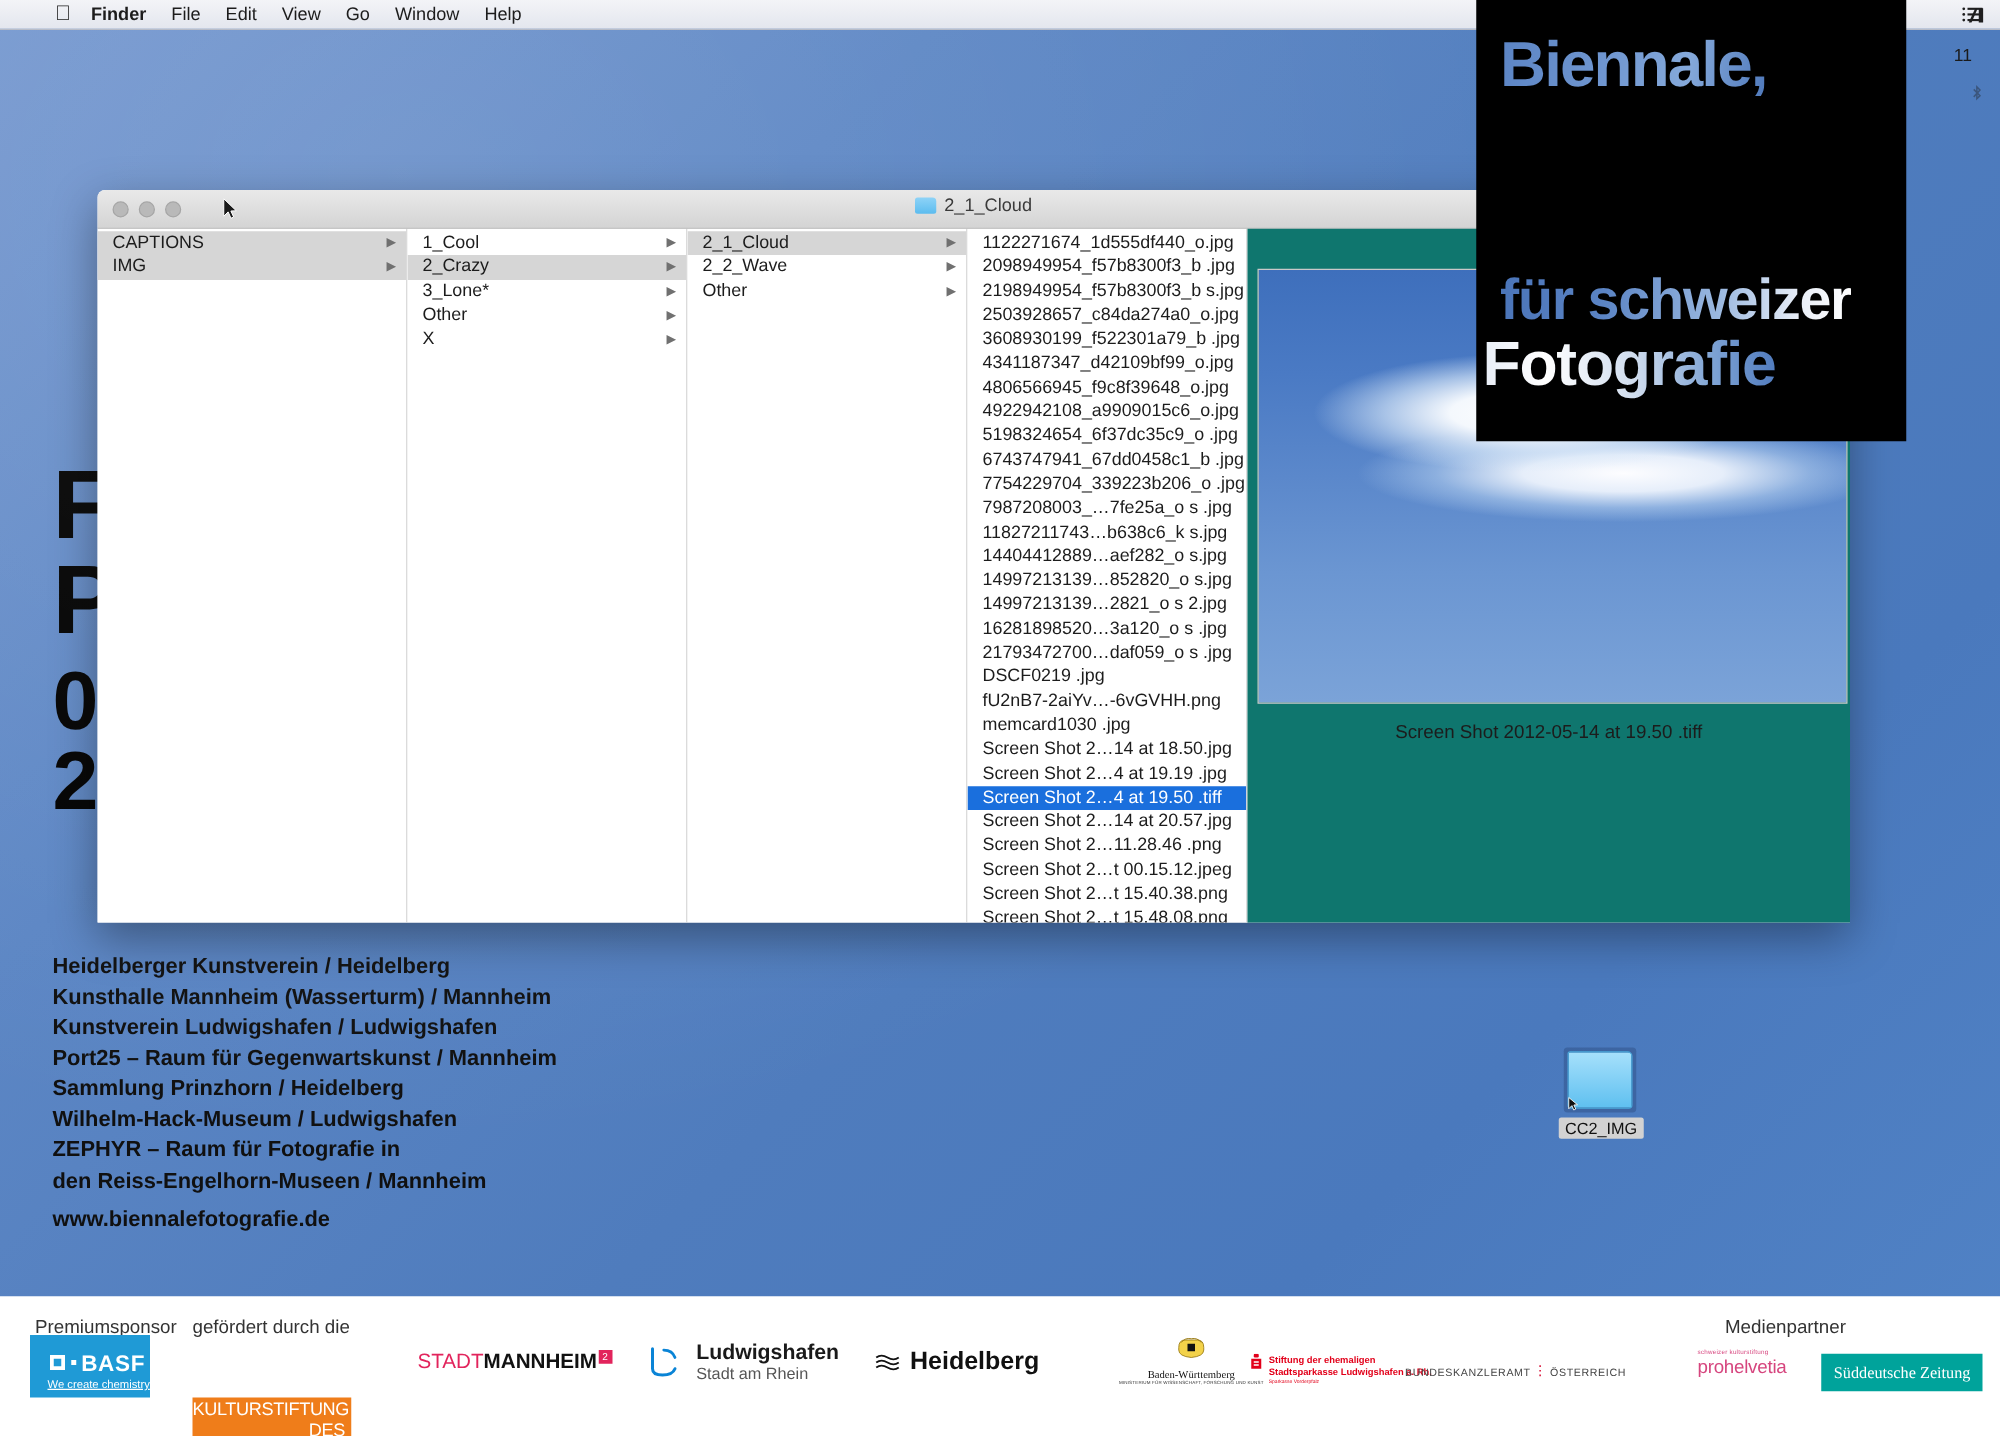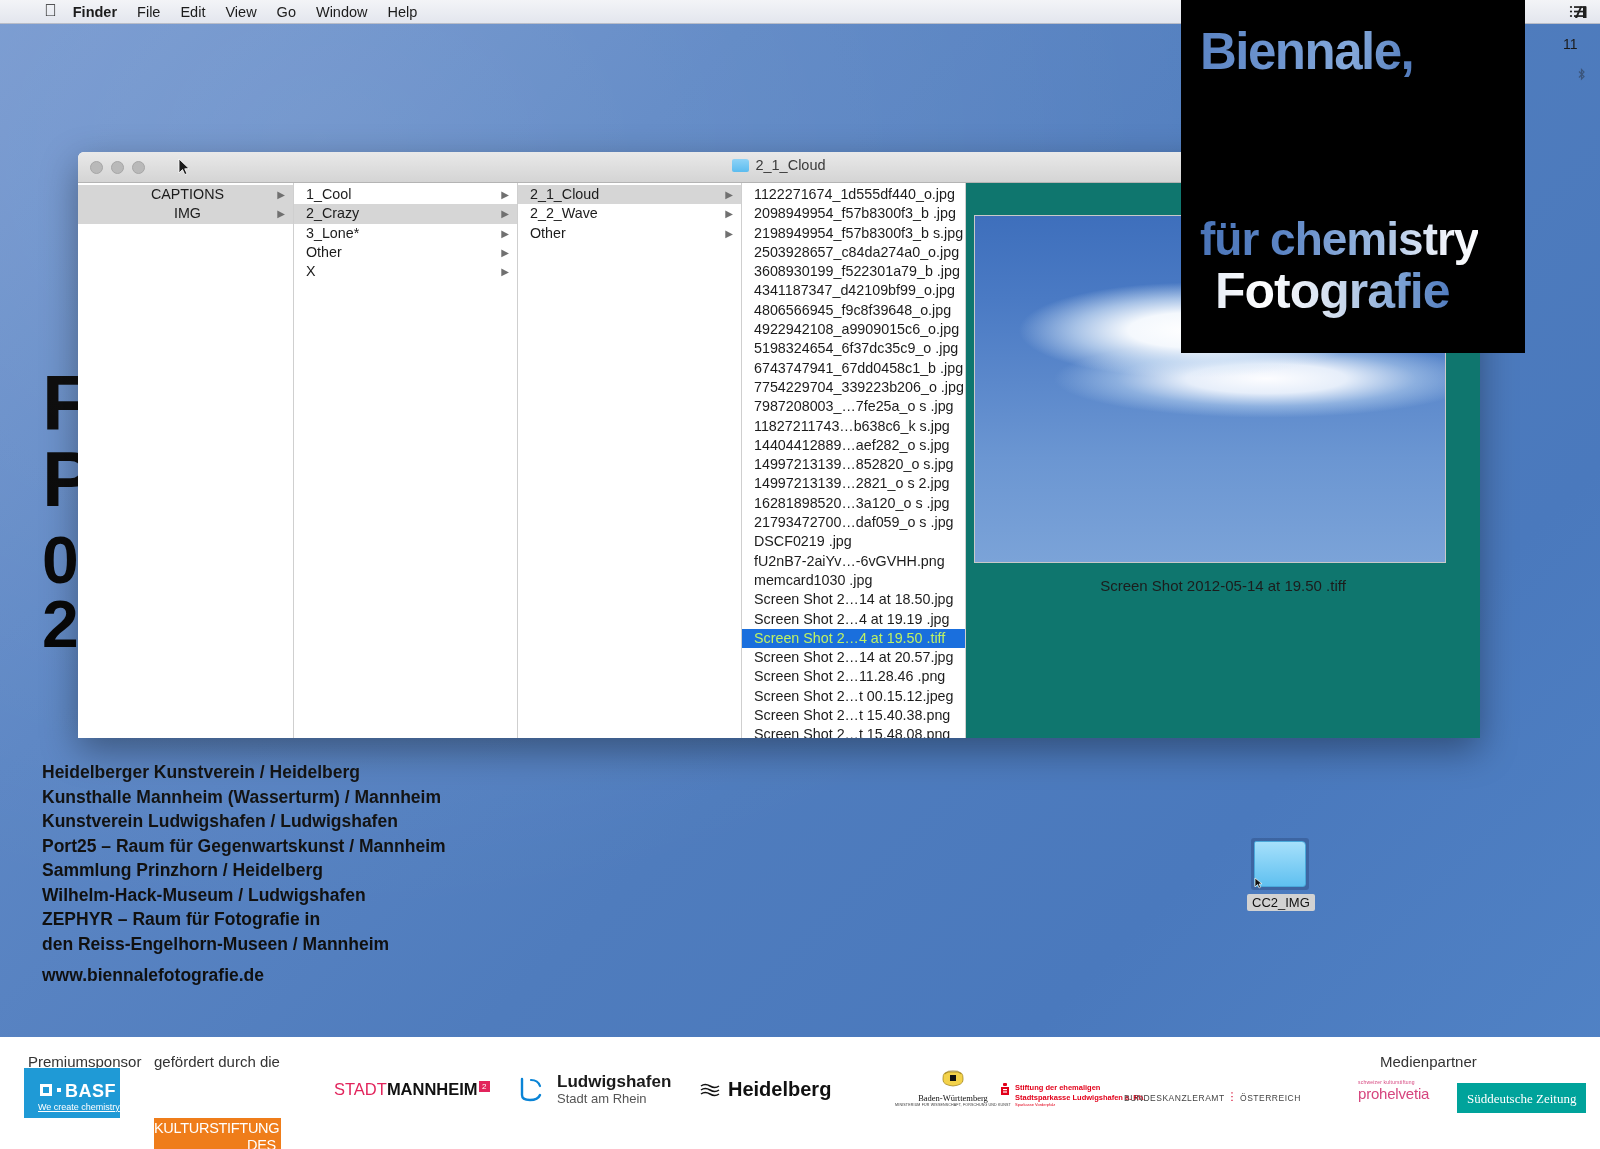--- a/index.html
+++ b/index.html
@@ -80,21 +80,21 @@
     -webkit-background-clip:text;background-clip:text;color:transparent;
     white-space:nowrap;
   }
   #logoblock .fuer{
     position:absolute;left:19px;top:212px;
     font-size:46px;font-weight:bold;letter-spacing:-1px;white-space:nowrap;
     background:linear-gradient(95deg,#4a74b8 0%,#5b84c4 30%,#9ab8e0 62%,#e9eef7 85%,#ffffff 100%);
     -webkit-background-clip:text;background-clip:text;color:transparent;
   }
   #logoblock .foto{
-    position:absolute;left:34px;top:262px;
+    position:absolute;left:5px;top:262px;
     font-size:50px;font-weight:bold;letter-spacing:-1px;white-space:nowrap;
     background:linear-gradient(85deg,#e7edf6 0%,#ffffff 22%,#cfdcee 52%,#7ea3d4 78%,#4f7abd 100%);
     -webkit-background-clip:text;background-clip:text;color:transparent;
   }
 
   
   #finder{
     position:absolute;left:78px;top:152px;width:1402px;height:586px;
     background:#fff;border-radius:6px 6px 0 0;
     box-shadow:0 12px 36px rgba(0,0,0,.36);
@@ -120,33 +120,33 @@
   }
   #cursor-arrow{
     position:absolute;left:100px;top:6px;width:12px;height:18px;z-index:30;
   }
 
   #finder-body{display:flex;height:556px;}
   .fcol{
     border-right:1px solid #cfcfcf;background:#fff;overflow:hidden;
     padding-top:2px;box-sizing:border-box;
   }
-  #col1{width:216px;text-align:center;}
+  #col1{width:248px;}
   #col2{width:224px;}
   #col3{width:224px;}
   #col4{width:224px;}
   #preview-pane{flex:1;background:#0f766e;position:relative;}
 
   .fitem{
     height:19.3px;line-height:19.3px;font-size:14.3px;color:#1c1c1c;
     padding-left:12px;padding-right:8px;position:relative;white-space:nowrap;
     overflow:hidden;
   }
   .fitem.sel-grey{background:#d6d6d6;}
-  .fitem.sel-blue{background:#1a6fdd;color:#bef264;}
+  .fitem.sel-blue{background:#1a6fdd;color:#ffffff;}
   .fitem .chev{
     position:absolute;right:8px;top:0;line-height:19.3px;font-size:10px;color:#707070;
   }
 
   
   #preview-img{
     position:absolute;left:8px;top:32px;width:472px;height:348px;
     background:
       radial-gradient(ellipse 210px 58px at 46% 33%, #ffffff 0%, #f4f8fd 30%, rgba(215,231,248,.65) 55%, rgba(120,160,215,0) 82%),
       radial-gradient(ellipse 250px 46px at 62% 47%, #fdfdff 0%, #e6eefa 32%, rgba(190,215,243,.5) 60%, rgba(110,155,212,0) 85%),
@@ -394,21 +394,21 @@
     <div class="fshape"></div>
     <svg class="falias" viewBox="0 0 13 13">
       <path d="M2,2 L2,11 L4.5,8.5 L6,12 L7.6,11.2 L6.1,8 L9,7.8 Z" fill="#111" stroke="#fff" stroke-width=".7"></path>
     </svg>
   </div>
   <span class="flabel">CC2_IMG</span>
 </div>
 
 <div id="logoblock">
   <div class="biennale">Biennale,</div>
-  <div class="fuer">für chemistry</div>
+  <div class="fuer">für schweizer</div>
   <div class="foto">Fotografie</div>
 </div>
 
 <div id="menubar">
   <div class="leftpad"></div>
   <span class="apple-logo"></span>
   <span class="menu-item bold">Finder</span>
   <span class="menu-item">File</span>
   <span class="menu-item">Edit</span>
   <span class="menu-item">View</span>

